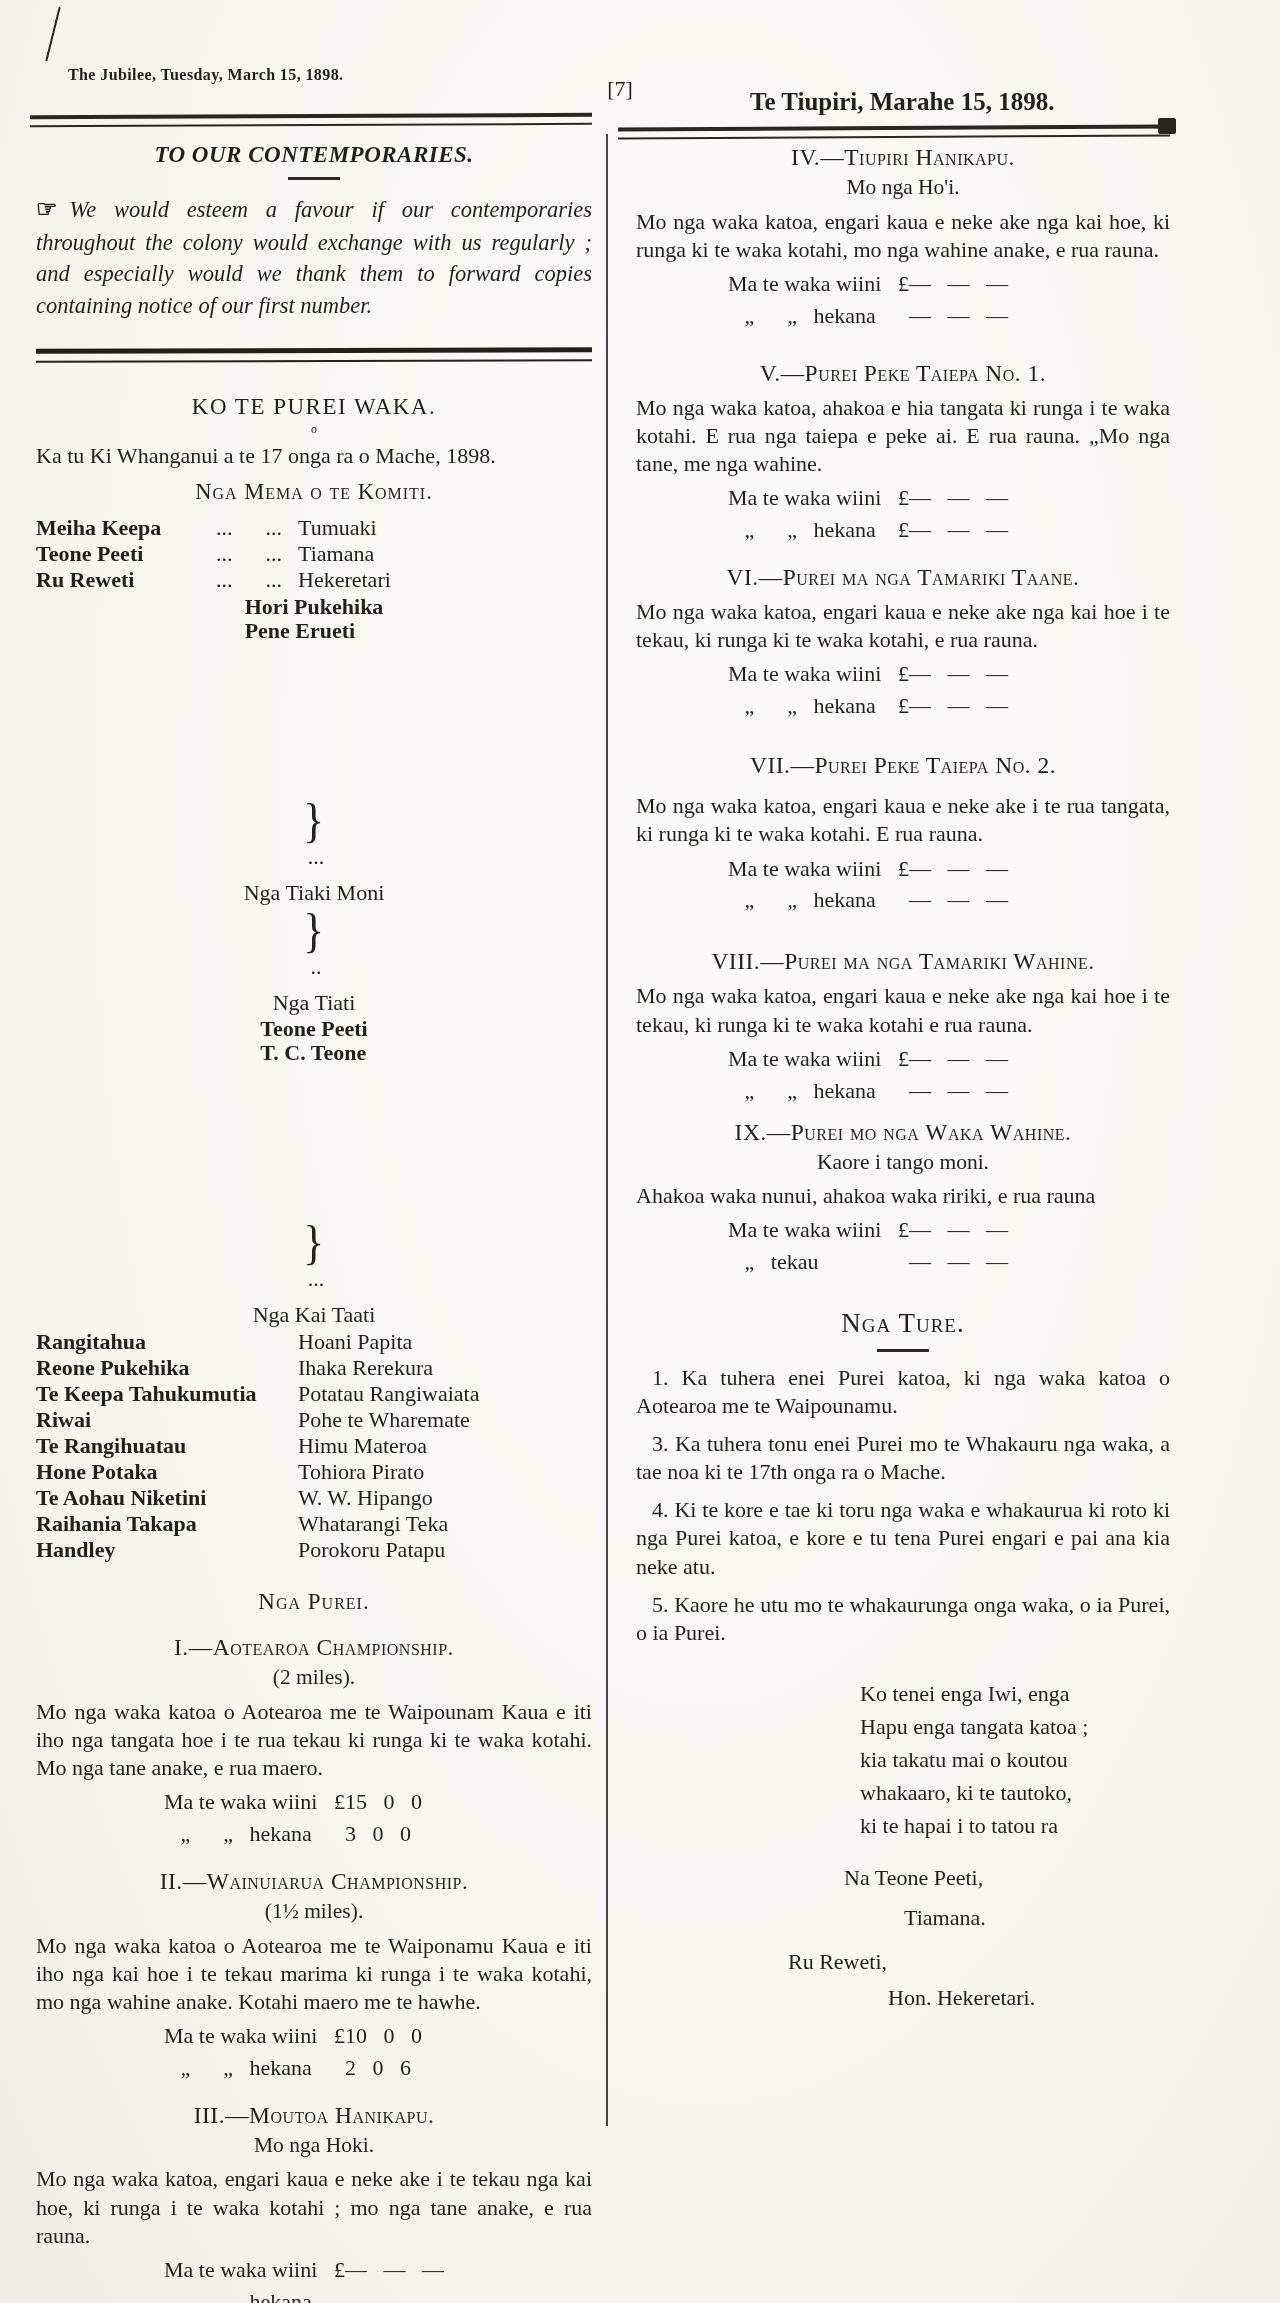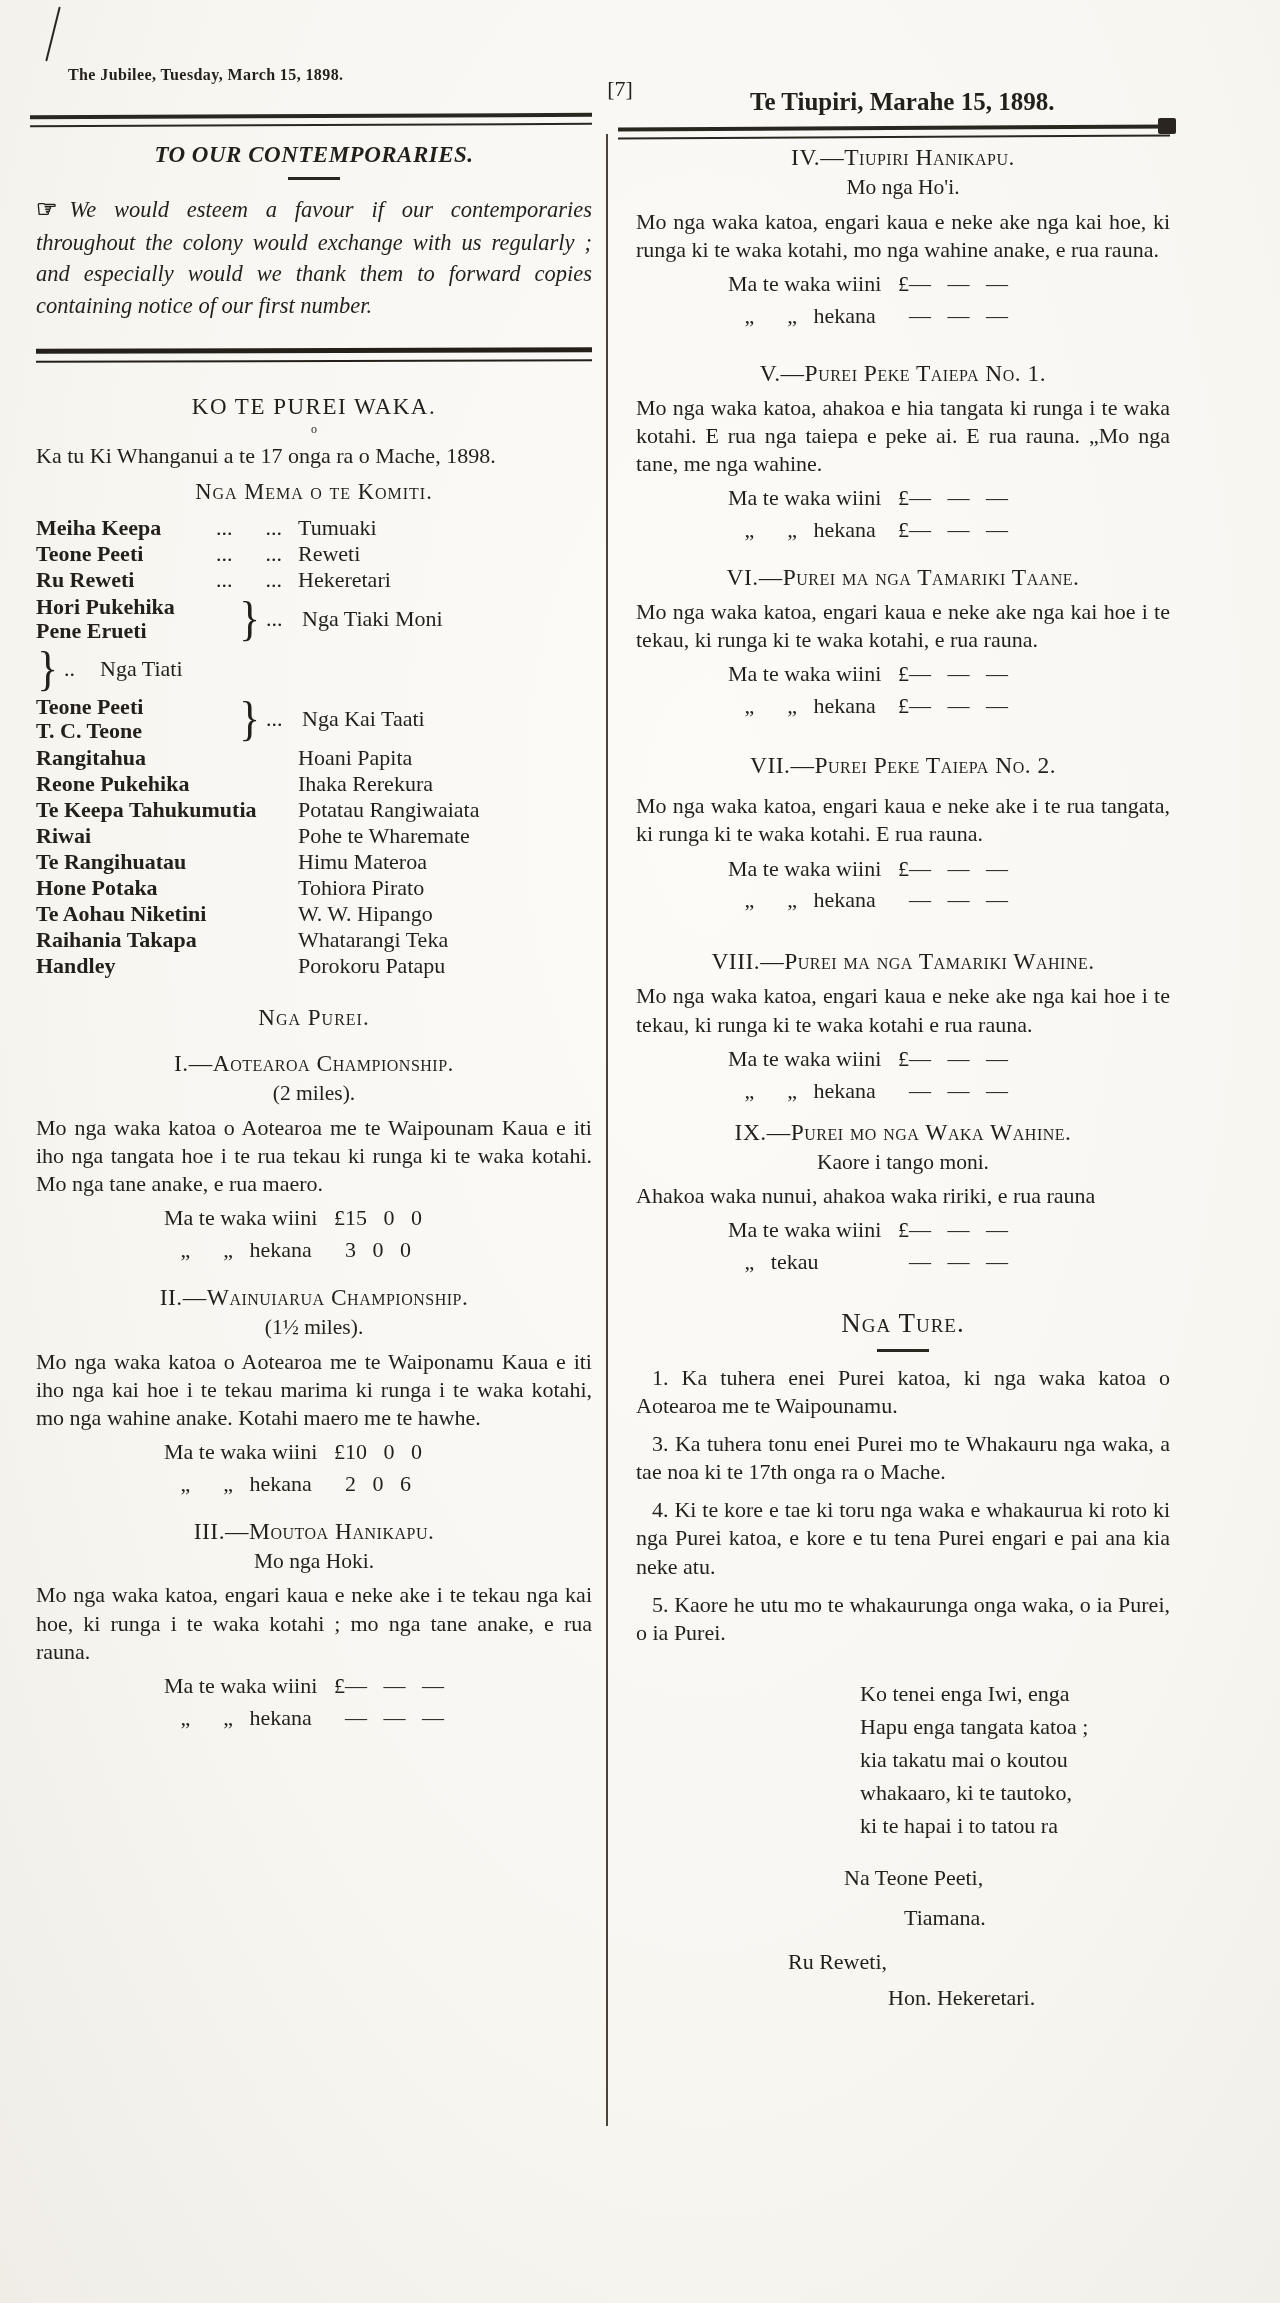--- a/index.html
+++ b/index.html
@@ -39,21 +39,21 @@
   .intro{text-align:justify;margin:8px 0 6px;}
   .komiti-heading{text-align:center;font-variant:small-caps;font-size:22.5px;letter-spacing:1px;margin:8px 0 8px;}
 
   
   .c-row{display:flex;line-height:26px;}
   .c-left{flex:0 0 262px;display:flex;justify-content:space-between;}
   .c-name,.c-plain{font-weight:700;}
   .c-plain{flex:0 0 262px;}
   .c-dots{white-space:pre;font-weight:400;padding-right:16px;}
   .c-role{flex:1;}
-  .c-row-braced{display:flex;align-items:center;line-height:24px;margin:2px 0;}
+  .c-row-braced{display:flex;align-items:center;line-height:24px;margin:2px 0;flex-direction:column;}
   .c-names{flex:0 0 202px;font-weight:700;}
   .c-brace{flex:0 0 24px;font-size:48px;line-height:48px;transform:scaleX(.9);font-weight:400;}
   .c-bdots{flex:0 0 36px;padding-left:4px;}
 
   .purei-heading{text-align:center;font-variant:small-caps;font-size:23px;letter-spacing:1px;margin:24px 0 4px;}
 
   
   .event{margin-top:16px;}
   .event-title{text-align:center;font-variant:small-caps;font-size:23.5px;letter-spacing:.5px;}
   .event-sub{text-align:center;font-size:21.5px;margin-top:2px;}
@@ -107,21 +107,21 @@
         <span class="c-name">Meiha Keepa</span>
         <span class="c-dots">...      ...</span>
       </div>
       <span class="c-role">Tumuaki</span>
     </div>
     <div class="c-row">
       <div class="c-left">
         <span class="c-name">Teone Peeti</span>
         <span class="c-dots">...      ...</span>
       </div>
-      <span class="c-role">Reweti</span>
+      <span class="c-role">Tiamana</span>
     </div>
     <div class="c-row">
       <div class="c-left">
         <span class="c-name">Ru Reweti</span>
         <span class="c-dots">...      ...</span>
       </div>
       <span class="c-role">Hekeretari</span>
     </div>
 
     <div class="c-row-braced">

